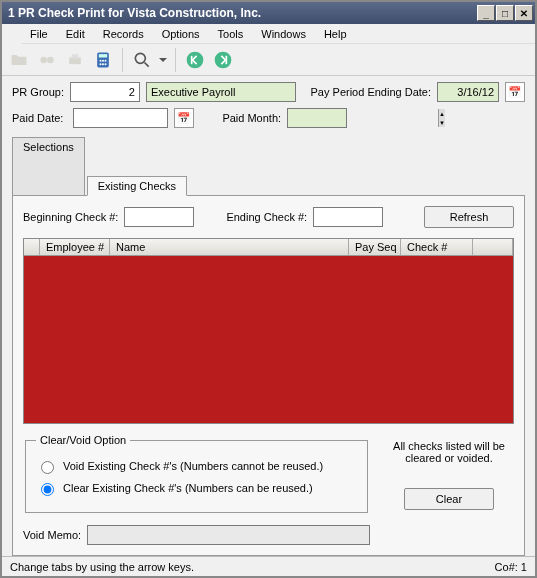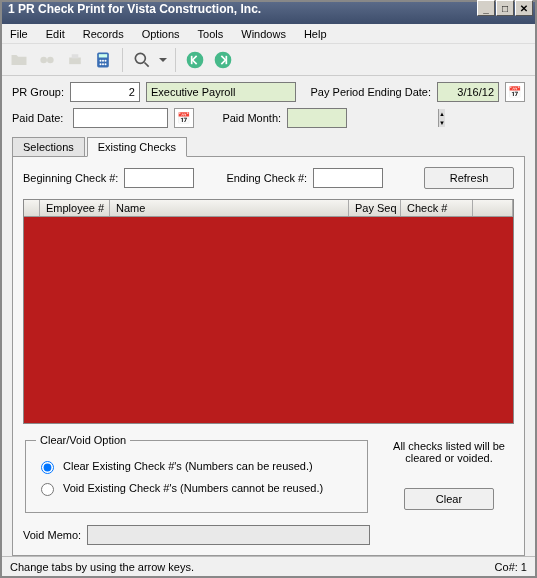--- a/index.html
+++ b/index.html
@@ -17,22 +17,22 @@
     background: #f0f0f0;
     display: flex;
     flex-direction: column;
     position: relative;
   }
   .titlebar {
     background: linear-gradient(#5a6a88, #3d4d6b);
     color: #fff;
     height: 22px;
     display: flex;
-    align-items: flex-end;
-    padding: 0 2px 8px 6px;
+    align-items: center;
+    padding: 0 2px 0 6px;
     font-weight: bold;
     font-size: 12px;
   }
   .titlebar .title { flex: 1; }
   .titlebar .winbtn {
     width: 18px; height: 16px;
     background: #d4d0c8;
     border: 1px solid #fff;
     border-right-color: #555;
     border-bottom-color: #555;
@@ -45,20 +45,21 @@
     cursor: pointer;
   }
   .menubar {
     background: #f0f0f0;
     height: 20px;
     display: flex;
     align-items: center;
     padding: 0 8px;
     gap: 18px;
     border-bottom: 1px solid #ddd;
+    margin-left: 20px;
   }
   .menubar span { cursor: pointer; }
   .toolbar {
     height: 32px;
     background: #f0f0f0;
     display: flex;
     align-items: center;
     padding: 0 4px;
     gap: 2px;
     border-bottom: 1px solid #ccc;
@@ -119,20 +120,21 @@
     padding: 3px 10px;
     border: 1px solid #999;
     background: #e4e4e4;
     margin-right: 2px;
     cursor:pointer;
     border-bottom: 1px solid #999;
   }
   .tab.active {
     background: #f7f7f7;
     border-bottom: 1px solid #f7f7f7;
+    margin-top: 39px;
   }
   .tabpanel {
     margin: 0 10px;
     border: 1px solid #999;
     background: #f7f7f7;
     padding: 10px;
     flex: 1;
     display:flex;
     flex-direction:column;
     gap:10px;
@@ -323,26 +325,26 @@
         <div class="gh" style="width:72px">Check #</div>
         <div class="gh" style="width:40px"></div>
       </div>
     </div>
 
     <div style="display:flex; gap:14px; align-items:flex-start">
       <div style="flex:1">
         <fieldset class="cvopt">
           <legend>Clear/Void Option</legend>
           <div class="radio-row">
+            <input type="radio" name="cv" style="">
+            <span>Void Existing Check #'s  (Numbers cannot be reused.)</span>
+          </div>
+          <div class="radio-row">
             <input type="radio" name="cv" checked="" style="">
             <span>Clear Existing Check #'s  (Numbers can be reused.)</span>
-          </div>
-          <div class="radio-row">
-            <input type="radio" name="cv" style="">
-            <span>Void Existing Check #'s  (Numbers cannot be reused.)</span>
           </div>
         </fieldset>
         <div class="row" style="margin-top:12px">
           <span class="lbl">Void Memo:</span>
           <input class="txt" style="flex: 1 1 0%; background: rgb(233, 233, 233);" disabled="" value="">
         </div>
       </div>
       <div style="width:130px; text-align:center; padding-top:6px">
         <div style="margin-bottom:24px">All checks listed will be cleared or voided.</div>
         <button class="btn" style="width:90px">Clear</button>

